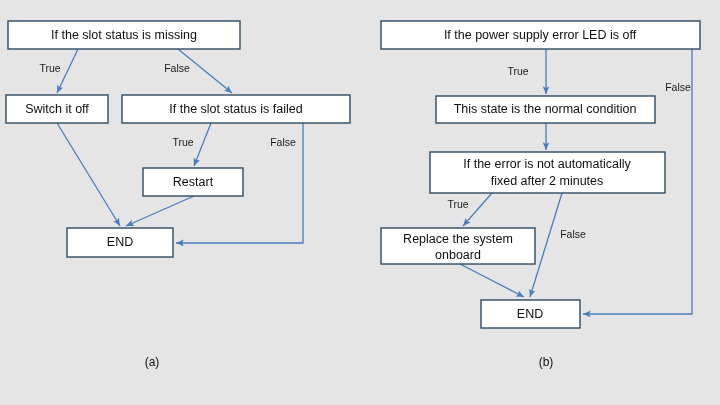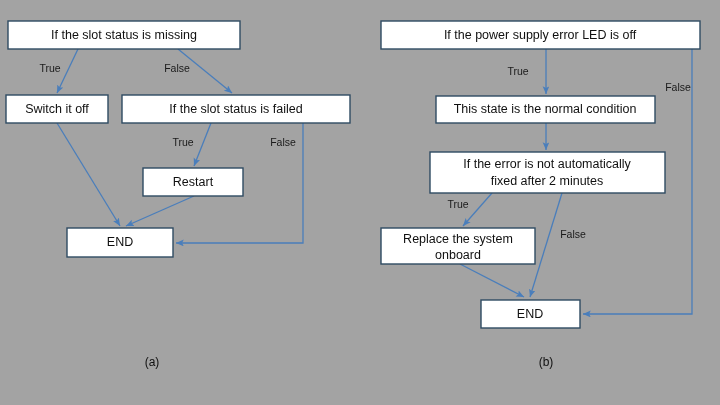--- a/index.html
+++ b/index.html
@@ -4,21 +4,21 @@
 <style>
   html, body {
     margin: 0;
     padding: 0;
     background: #ffffff;
   }
   #canvas {
     position: relative;
     width: 720px;
     height: 405px;
-    background: #a3a3a3;
+    background: #e5e5e5;
     font-family: "Liberation Sans", sans-serif;
     overflow: hidden;
   }
   svg.layer {
     position: absolute;
     top: 0;
     left: 0;
     width: 720px;
     height: 405px;
   }

